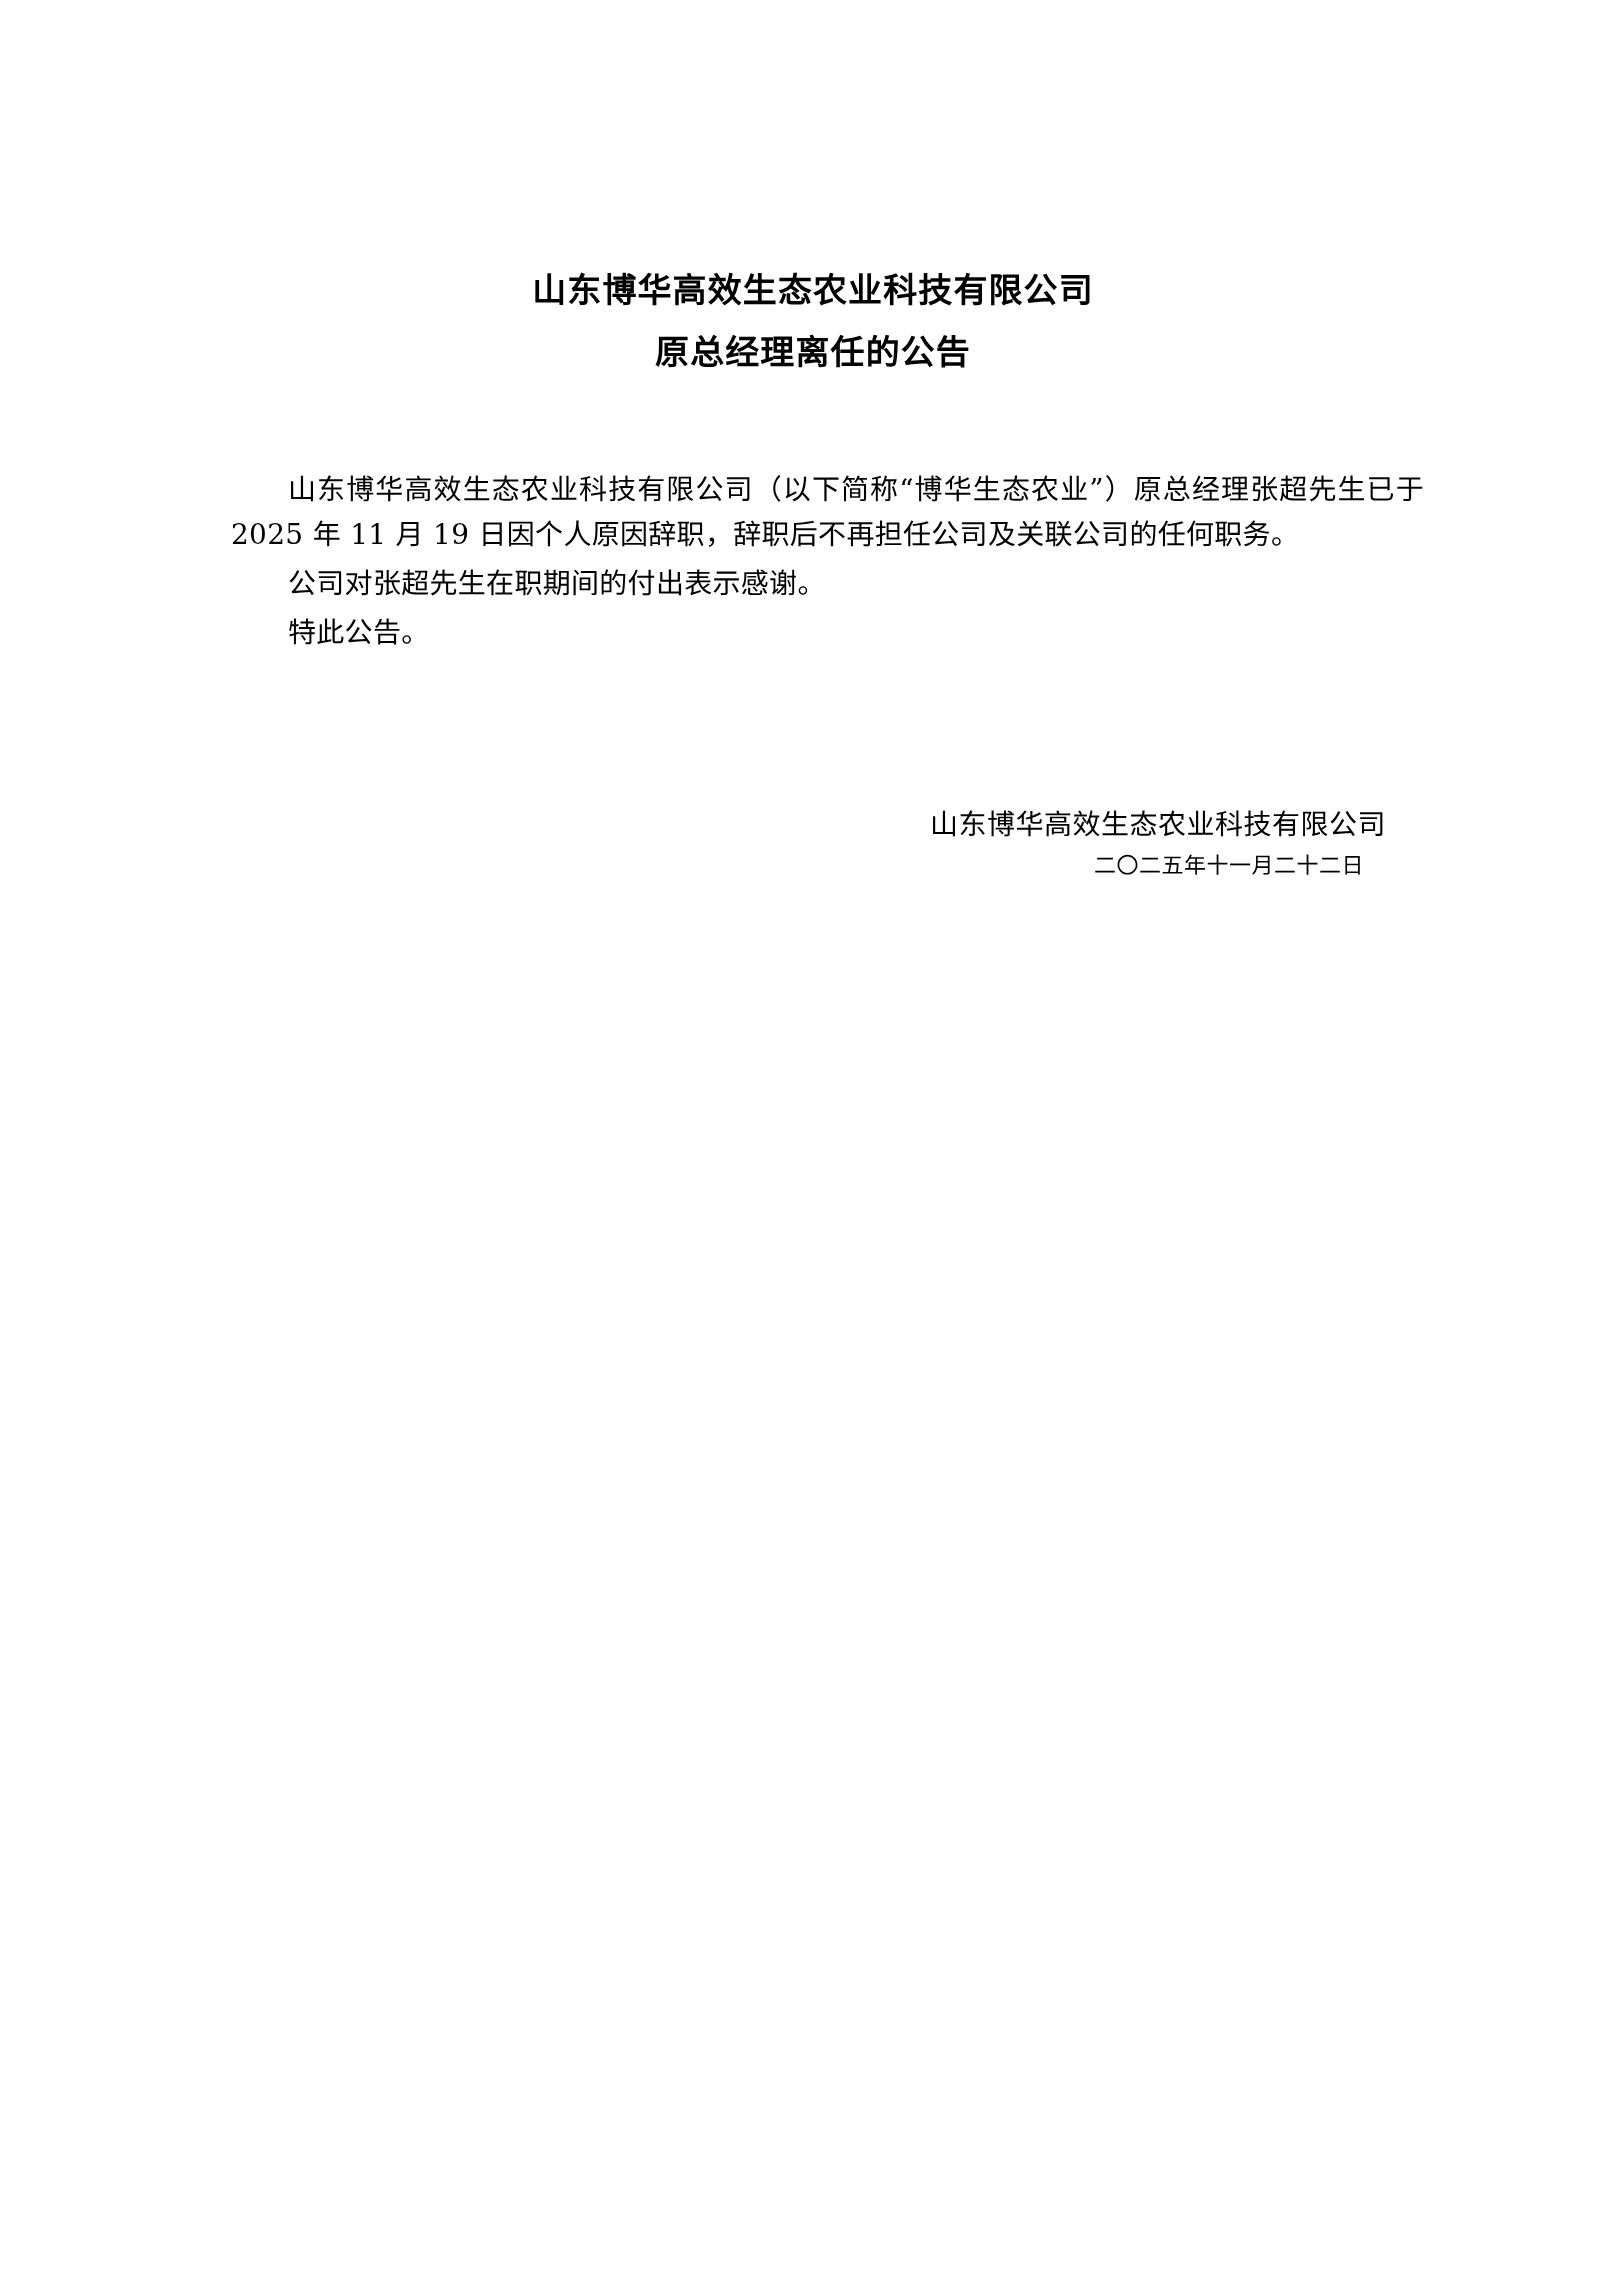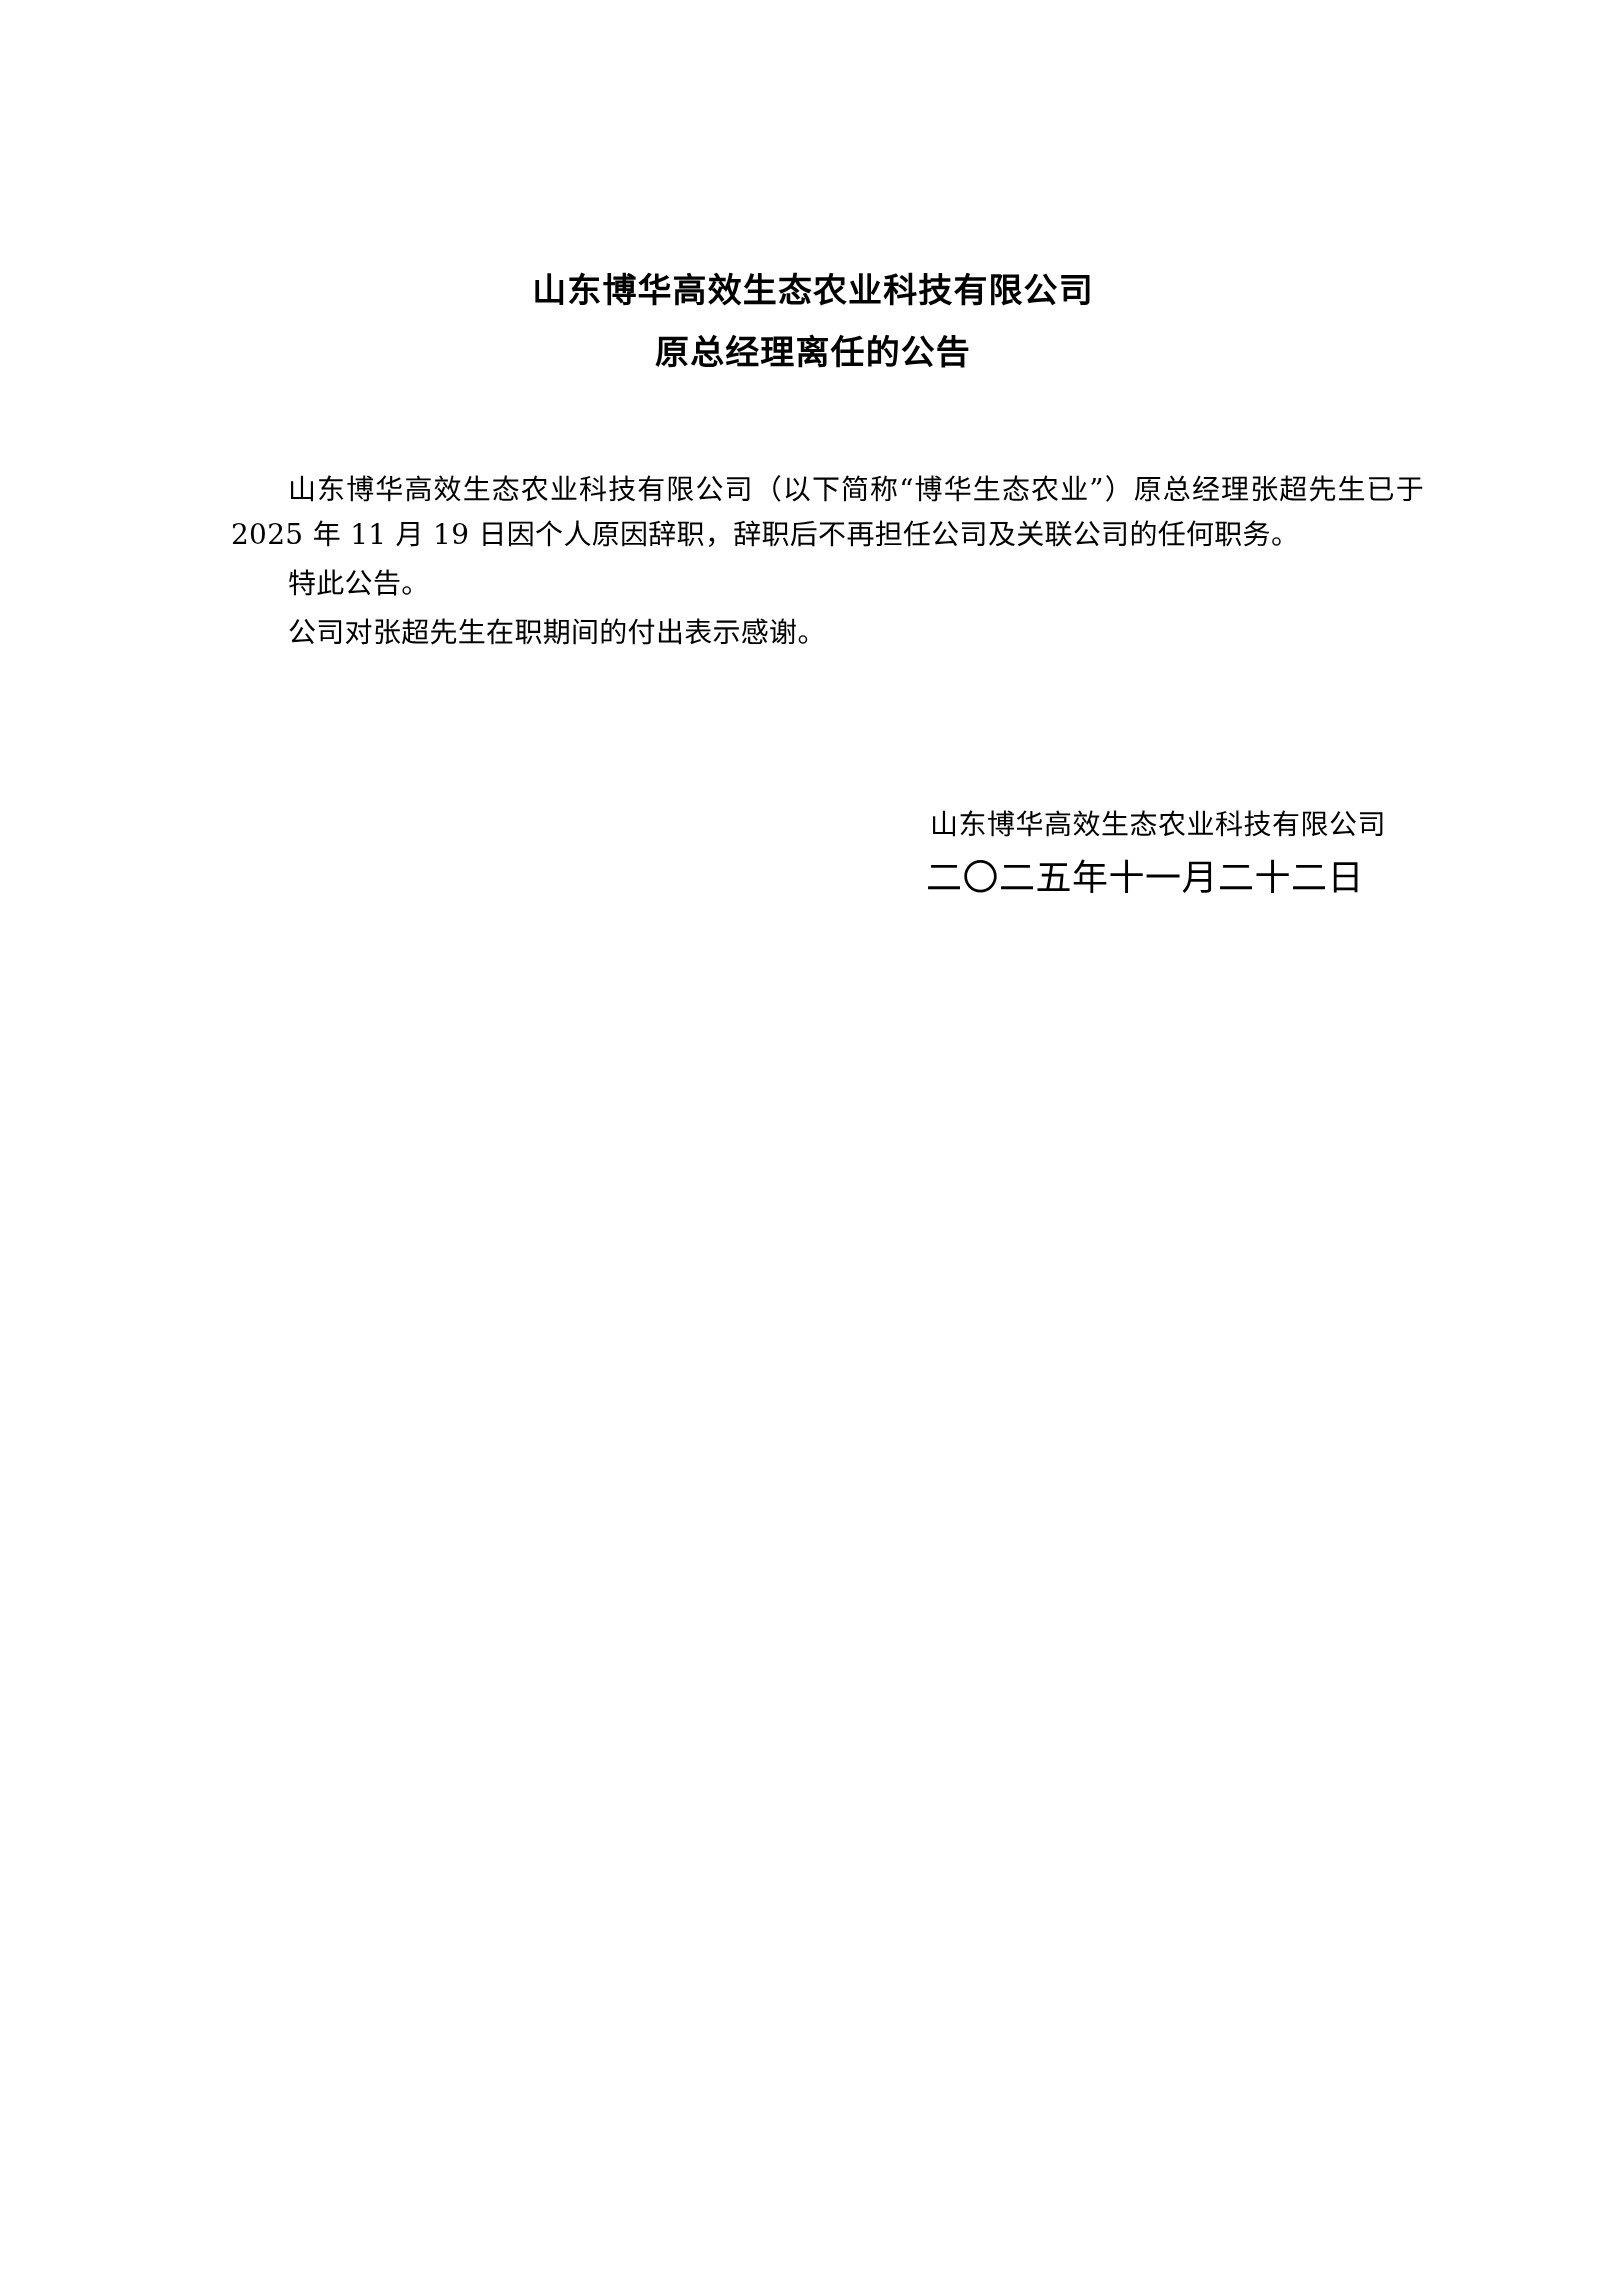--- a/index.html
+++ b/index.html
@@ -65,41 +65,41 @@
     margin-top: 147px;
     text-align: right;
     padding-right: 38px;
   }
   .sign-line {
     font-size: 28px;
     line-height: 1.65;
     letter-spacing: 0.5px;
   }
   .sign-date {
-    font-size: 36px;
+    font-size: 22px;
     line-height: 1.65;
     letter-spacing: 0.5px;
     padding-right: 22px;
   }
 </style>
 </head>
 <body>
 
 <div class="page">
   <div class="content">
 
     <div class="doc-title">
       <span class="doc-title-line title-line-1">山东博华高效生态农业科技有限公司</span>
       <span class="doc-title-line title-line-2">原总经理离任的公告</span>
     </div>
 
     <div class="body-block">
       <p class="para indent">山东博华高效生态农业科技有限公司（以下简称“博华生态农业”）原总经理张超先生已于 2025 年 11 月 19 日因个人原因辞职，辞职后不再担任公司及关联公司的任何职务。</p>
+      <p class="para indent">公司对张超先生在职期间的付出表示感谢。</p>
       <p class="para indent">特此公告。</p>
-      <p class="para indent">公司对张超先生在职期间的付出表示感谢。</p>
     </div>
 
     <div class="sign-block">
       <div class="sign-line">山东博华高效生态农业科技有限公司</div>
       <div class="sign-date">二〇二五年十一月二十二日</div>
     </div>
 
   </div>
 </div>
 

